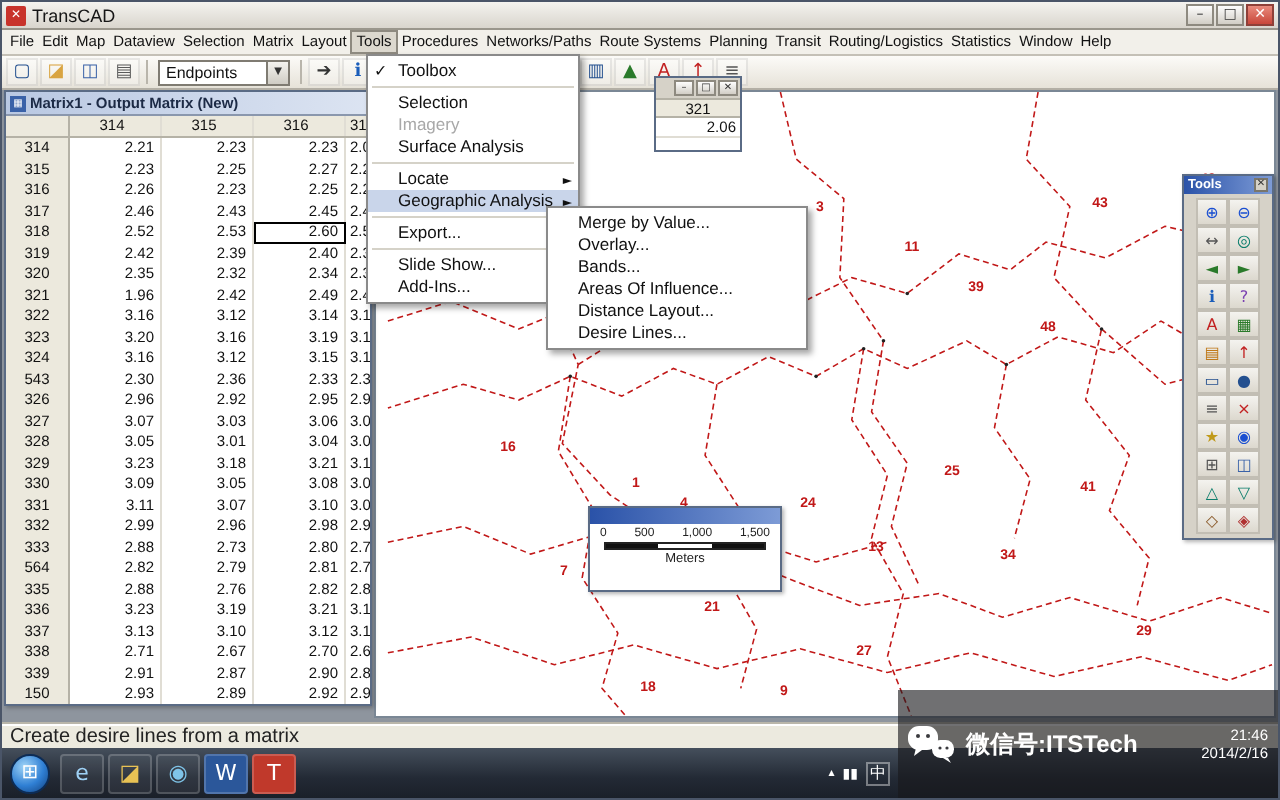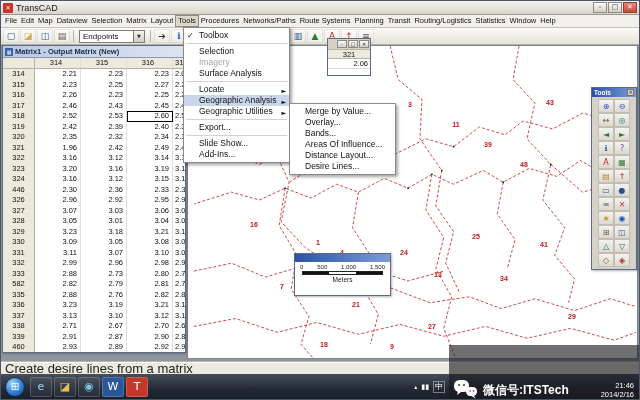--- a/index.html
+++ b/index.html
@@ -46,21 +46,21 @@
   .mcell{font-size:7.5px;line-height:10.5px;color:#111;overflow:hidden;white-space:nowrap}
   .matrix-head .mcell{line-height:10px;text-align:center}
   .c-label{width:32px;background:#ece9dd;border-right:1px solid #b5b2a6;text-align:center;flex:0 0 32px}
   .c-val{width:46px;flex:0 0 46px;border-right:1px solid #e0ddd4;text-align:right;padding-right:3px}
   .c-val.last{width:24px;flex:0 0 24px;text-align:left;padding-left:2px;padding-right:0;border-right:none}
   .sel{outline:1px solid #000;outline-offset:-1px}
 
   
   .menu-popup{position:absolute;background:#fff;border:1px solid #8a8a8a;box-shadow:2px 2px 3px rgba(0,0,0,.35);z-index:60;padding:2px 0}
   .tools-menu{left:182px;top:26px;width:107px}
-  .geo-submenu{left:288px;top:102px;width:107px}
+  .geo-submenu{left:272px;top:102px;width:131px}
   .menu-row{height:11px;line-height:11px;font-size:8.5px;padding:0 14px 0 15px;position:relative;white-space:nowrap;color:#111}
   .menu-row .chk{position:absolute;left:3px;top:0;font-size:8px}
   .menu-row .sub{position:absolute;right:3px;top:1px;font-size:6px}
   .menu-row.disabled{color:#a8a8a8}
   .menu-row.hl{background:#c9d5ea}
   .menu-sep{height:1px;background:#d5d2c8;margin:2px 2px}
 
   
   .fragment{position:absolute;left:326px;top:37px;width:44px;background:#d6d2c8;border:1px solid #5a6b85;z-index:20}
   .frag-btns{display:flex;gap:1px;justify-content:flex-end;padding:1px}
@@ -80,33 +80,33 @@
   
   .scalewin{position:absolute;left:293px;top:208px;width:97px;height:43px;background:#fff;border:1px solid #5a6b85;z-index:25;box-shadow:1px 1px 2px rgba(0,0,0,.3)}
   .scale-title{height:8px;background:linear-gradient(90deg,#2a52a8,#7d9bd6)}
   .scale-ticks{display:flex;justify-content:space-between;font-size:6px;padding:2px 5px 0;color:#222}
   .scale-bar{display:flex;height:4px;margin:1px 7px;border:1px solid #222}
   .scale-seg{flex:1}
   .scale-unit{text-align:center;font-size:6.5px;color:#222;margin-top:1px}
 
   
   .statusbar{flex:0 0 13px;height:13px;background:#eceadf;display:flex;align-items:center;padding:0 4px;box-shadow:inset 0 1px 0 #ffffff;border-top:1px solid #b9b6aa}
-  .status-text{font-size:13px;color:#222}
+  .status-text{font-size:10px;color:#222}
 
   
   .taskbar{flex:0 0 25px;height:25px;background:linear-gradient(#454f5c,#232a35 60%,#1a2029);display:flex;align-items:center;position:relative}
   .start-orb{width:20px;height:20px;border-radius:50%;margin:0 4px;background:radial-gradient(circle at 35% 30%,#9fd4f7,#2f7fd4 55%,#123f7a);display:flex;align-items:center;justify-content:center;color:#fff;font-size:10px;border:1px solid #0d2c55}
   .task-icon{width:22px;height:20px;margin:0 1px;display:flex;align-items:center;justify-content:center;font-size:11px;border:1px solid rgba(255,255,255,.18);border-radius:2px;background:rgba(255,255,255,.06)}
   .tray{margin-left:auto;display:flex;align-items:center;gap:4px;margin-right:194px;color:#fff}
   .tray-chevron{font-size:6px;color:#fff}
   .lang-box{font-size:8px;border:1px solid rgba(255,255,255,.4);padding:0 1px;line-height:10px}
   .net-icon{font-size:7px}
 
   
-  .watermark{position:absolute;right:0;bottom:0;width:190px;height:54px;background:rgba(25,25,28,.62);z-index:80;display:flex;align-items:flex-end;gap:5px;padding:0 5px}
+  .watermark{position:absolute;right:0;bottom:0;width:190px;height:54px;background:rgba(25,25,28,.62);z-index:80;display:flex;align-items:center;gap:5px;padding:0 5px}
   .watermark-text{color:#fff;font-size:12px;font-weight:bold;white-space:nowrap}
   .clock{margin-left:auto;text-align:right;font-size:7.5px;line-height:9px;color:#fff}
 </style>
 </head>
 <body>
 
 <div class="app">
 
   <div class="titlebar">
     <div class="app-logo icon-glyph">✕</div>
@@ -314,21 +314,21 @@
             <div class="mcell c-val last">3.17</div>
           </div>
           <div class="mrow">
             <div class="mcell c-label">324</div>
             <div class="mcell c-val">3.16</div>
             <div class="mcell c-val">3.12</div>
             <div class="mcell c-val">3.15</div>
             <div class="mcell c-val last">3.13</div>
           </div>
           <div class="mrow">
-            <div class="mcell c-label">446</div>
+            <div class="mcell c-label">543</div>
             <div class="mcell c-val">2.30</div>
             <div class="mcell c-val">2.36</div>
             <div class="mcell c-val">2.33</div>
             <div class="mcell c-val last">2.31</div>
           </div>
           <div class="mrow">
             <div class="mcell c-label">326</div>
             <div class="mcell c-val">2.96</div>
             <div class="mcell c-val">2.92</div>
             <div class="mcell c-val">2.95</div>
@@ -377,21 +377,21 @@
             <div class="mcell c-val last">2.96</div>
           </div>
           <div class="mrow">
             <div class="mcell c-label">333</div>
             <div class="mcell c-val">2.88</div>
             <div class="mcell c-val">2.73</div>
             <div class="mcell c-val">2.80</div>
             <div class="mcell c-val last">2.78</div>
           </div>
           <div class="mrow">
-            <div class="mcell c-label">582</div>
+            <div class="mcell c-label">564</div>
             <div class="mcell c-val">2.82</div>
             <div class="mcell c-val">2.79</div>
             <div class="mcell c-val">2.81</div>
             <div class="mcell c-val last">2.79</div>
           </div>
           <div class="mrow">
             <div class="mcell c-label">335</div>
             <div class="mcell c-val">2.88</div>
             <div class="mcell c-val">2.76</div>
             <div class="mcell c-val">2.82</div>
@@ -419,21 +419,21 @@
             <div class="mcell c-val last">2.68</div>
           </div>
           <div class="mrow">
             <div class="mcell c-label">339</div>
             <div class="mcell c-val">2.91</div>
             <div class="mcell c-val">2.87</div>
             <div class="mcell c-val">2.90</div>
             <div class="mcell c-val last">2.88</div>
           </div>
           <div class="mrow">
-            <div class="mcell c-label">460</div>
+            <div class="mcell c-label">150</div>
             <div class="mcell c-val">2.93</div>
             <div class="mcell c-val">2.89</div>
             <div class="mcell c-val">2.92</div>
             <div class="mcell c-val last">2.90</div>
           </div>
         </div>
     </div>
 
     <div class="palette">
       <div class="palette-title">
@@ -499,21 +499,20 @@
 
   <div class="menu-popup tools-menu">
       <div class="menu-row"><span class="chk icon-glyph">✓</span><span>Toolbox</span></div>
       <div class="menu-sep"></div>
       <div class="menu-row"><span>Selection</span></div>
       <div class="menu-row disabled"><span>Imagery</span></div>
       <div class="menu-row"><span>Surface Analysis</span></div>
       <div class="menu-sep"></div>
       <div class="menu-row"><span>Locate</span><span class="sub icon-glyph">►</span></div>
       <div class="menu-row hl"><span>Geographic Analysis</span><span class="sub icon-glyph">►</span></div>
-      <div class="menu-row"><span>Geographic Utilities</span><span class="sub icon-glyph">►</span></div>
       <div class="menu-sep"></div>
       <div class="menu-row"><span>Export...</span></div>
       <div class="menu-sep"></div>
       <div class="menu-row"><span>Slide Show...</span></div>
       <div class="menu-row"><span>Add-Ins...</span></div>
     </div>
 
   <div class="menu-popup geo-submenu">
       <div class="menu-row">Merge by Value...</div>
       <div class="menu-row">Overlay...</div>

